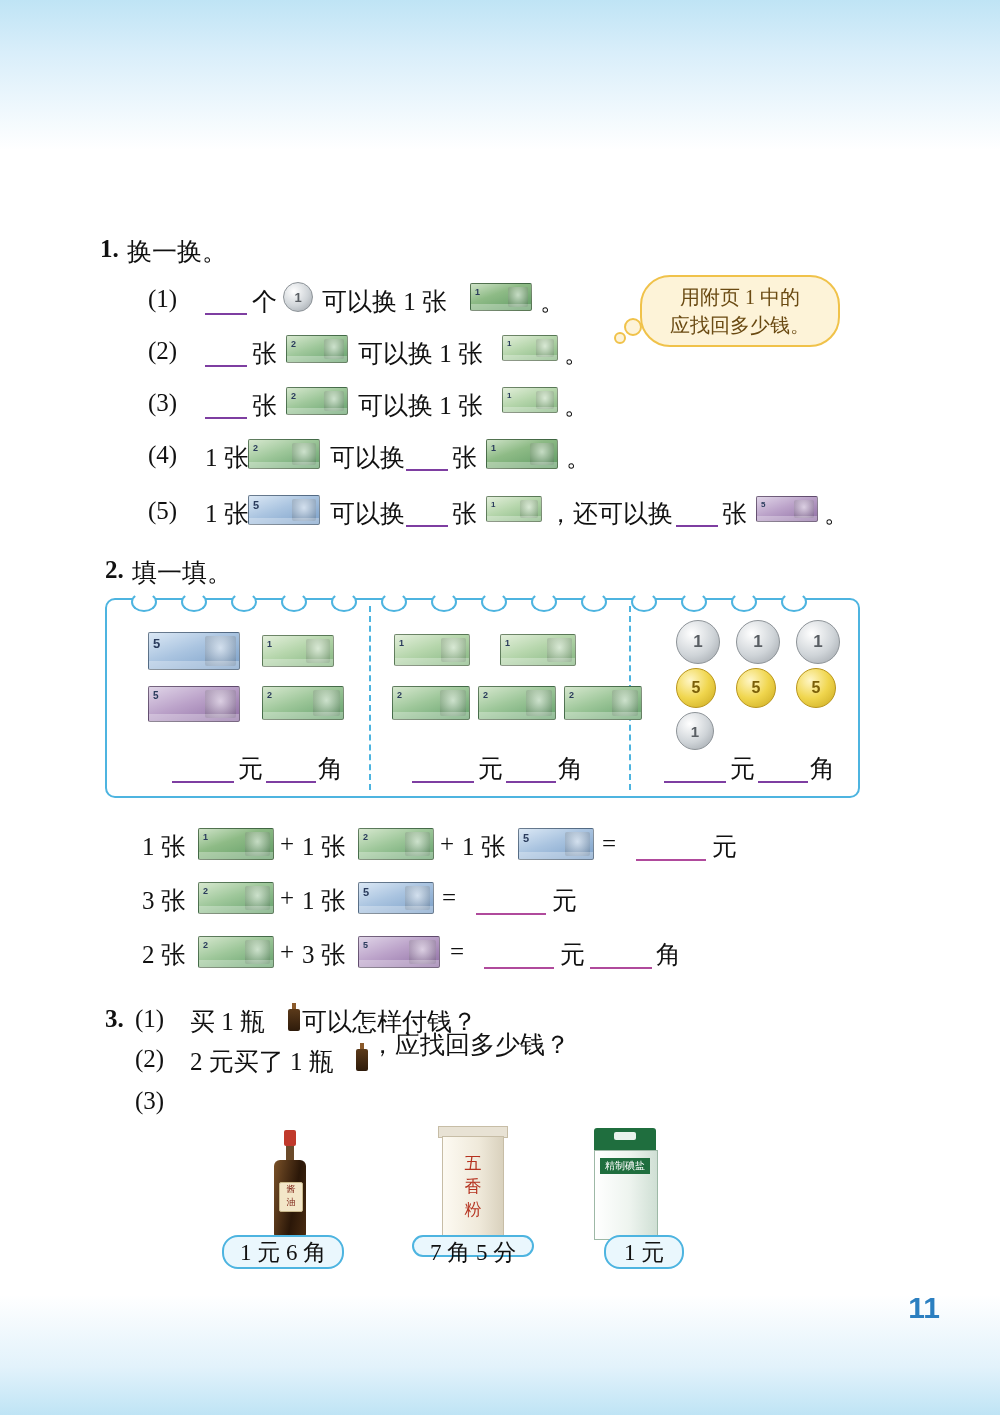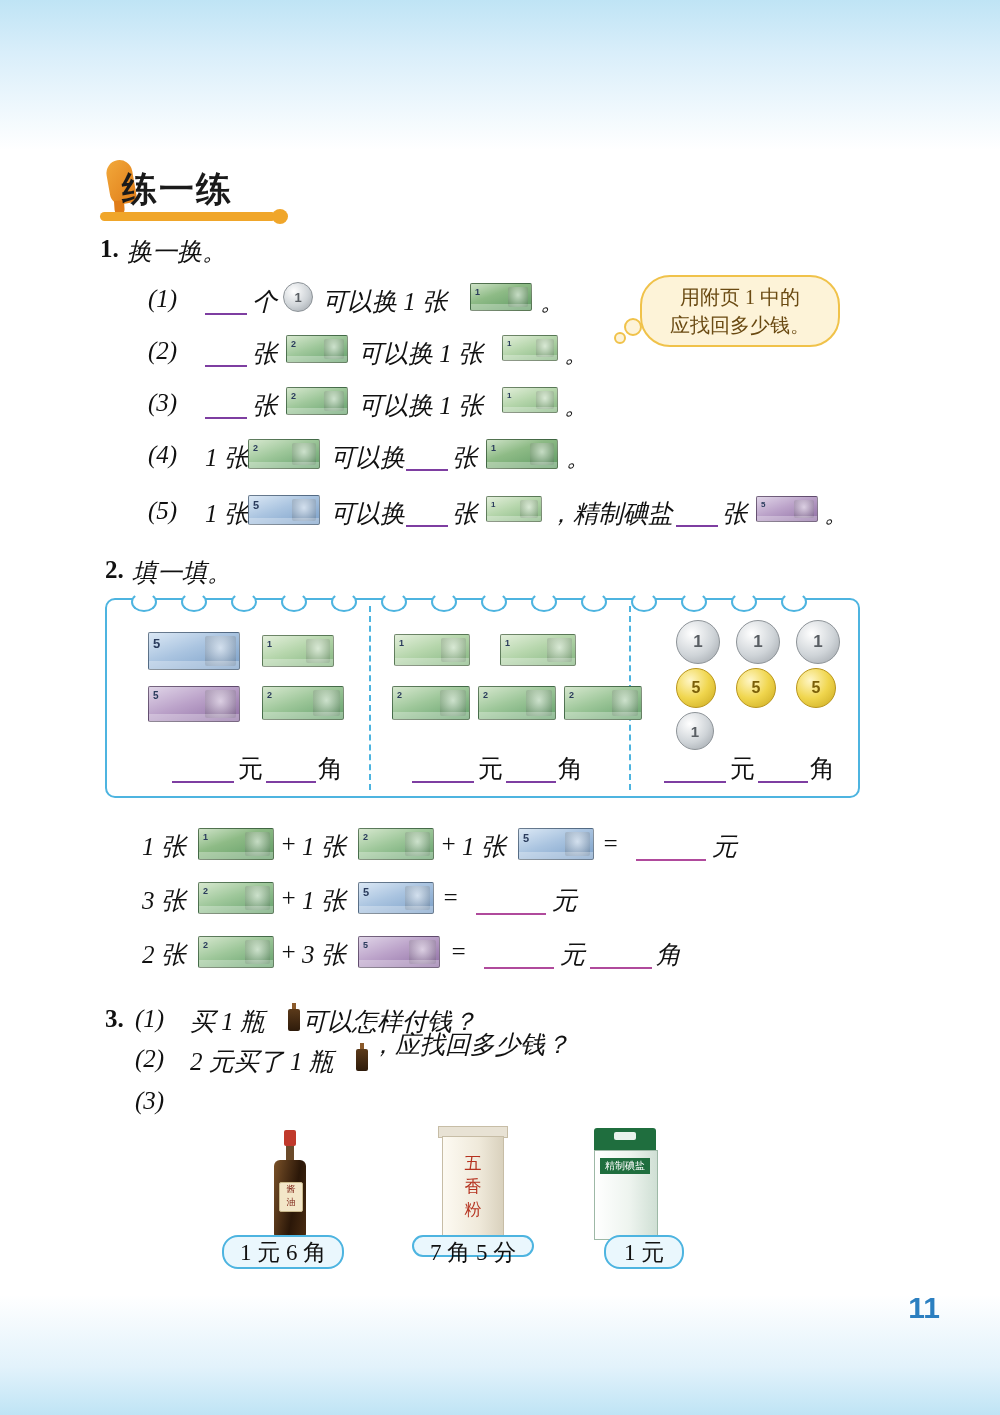--- a/index.html
+++ b/index.html
@@ -47,21 +47,21 @@
     font-weight:bold;font-size:35px;color:#1a1a1a;letter-spacing:2px;
   }
 
   
   .q-num{
     position:absolute;font-family:"Liberation Serif",serif;
     font-weight:bold;font-size:25px;color:#111;
   }
   .txt{
     position:absolute;font-family:"Liberation Serif",serif;
-    font-size:25px;color:#111;white-space:nowrap;font-style:italic;
+    font-size:25px;color:#111;white-space:nowrap;
   }
 
   
   .blank{
     position:absolute;border-bottom:2px solid #7e3ea1;height:1px;
   }
   .blank-pink{border-bottom:2px solid #b04a9c;}
 
   
   .note{
@@ -148,25 +148,20 @@
   }
 </style>
 </head>
 <body>
 
 <div class="page-inner">
 
   <div class="page-top-gradient"></div>
   <div class="page-bottom-gradient"></div>
 
-  <div class="title-block">
-    <div class="title-pen"></div>
-    <div class="title-underline"></div>
-    <div class="title-text">练一练</div>
-  </div>
 
   <div class="q-num" style="left:100px;top:235px;">1.</div>
   <div class="txt" style="left:127px;top:235px;">换一换。</div>
 
   <div class="txt" style="left:148px;top:285px;">(1)</div>
   <div class="blank" style="left:205px;top:312px;width:42px;"></div>
   <div class="txt" style="left:252px;top:285px;">个</div>
   <div class="coin coin-silver" style="left:283px;top:282px;width:30px;height:30px;">
     <div class="cv" style="font-size:13px;">1</div>
   </div>
@@ -235,21 +230,21 @@
       <div class="strip"></div>
   </div>
   <div class="txt" style="left:330px;top:497px;">可以换</div>
   <div class="blank" style="left:406px;top:524px;width:42px;"></div>
   <div class="txt" style="left:452px;top:497px;">张</div>
   <div class="note note-1j-green" style="left:486px;top:496px;width:56px;height:26px;">
     <div class="denom" style="font-size:8px;">1</div>
       <div class="portrait"></div>
       <div class="strip"></div>
   </div>
-  <div class="txt" style="left:548px;top:497px;">，精制碘盐</div>
+  <div class="txt" style="left:548px;top:497px;">，还可以换</div>
   <div class="blank" style="left:676px;top:524px;width:42px;"></div>
   <div class="txt" style="left:722px;top:497px;">张</div>
   <div class="note note-5j-purple" style="left:756px;top:496px;width:62px;height:26px;">
     <div class="denom" style="font-size:8px;">5</div>
       <div class="portrait"></div>
       <div class="strip"></div>
   </div>
   <div class="txt" style="left:824px;top:497px;">。</div>
 
   <div class="bubble" style="left:640px;top:275px;width:200px;height:72px;">

